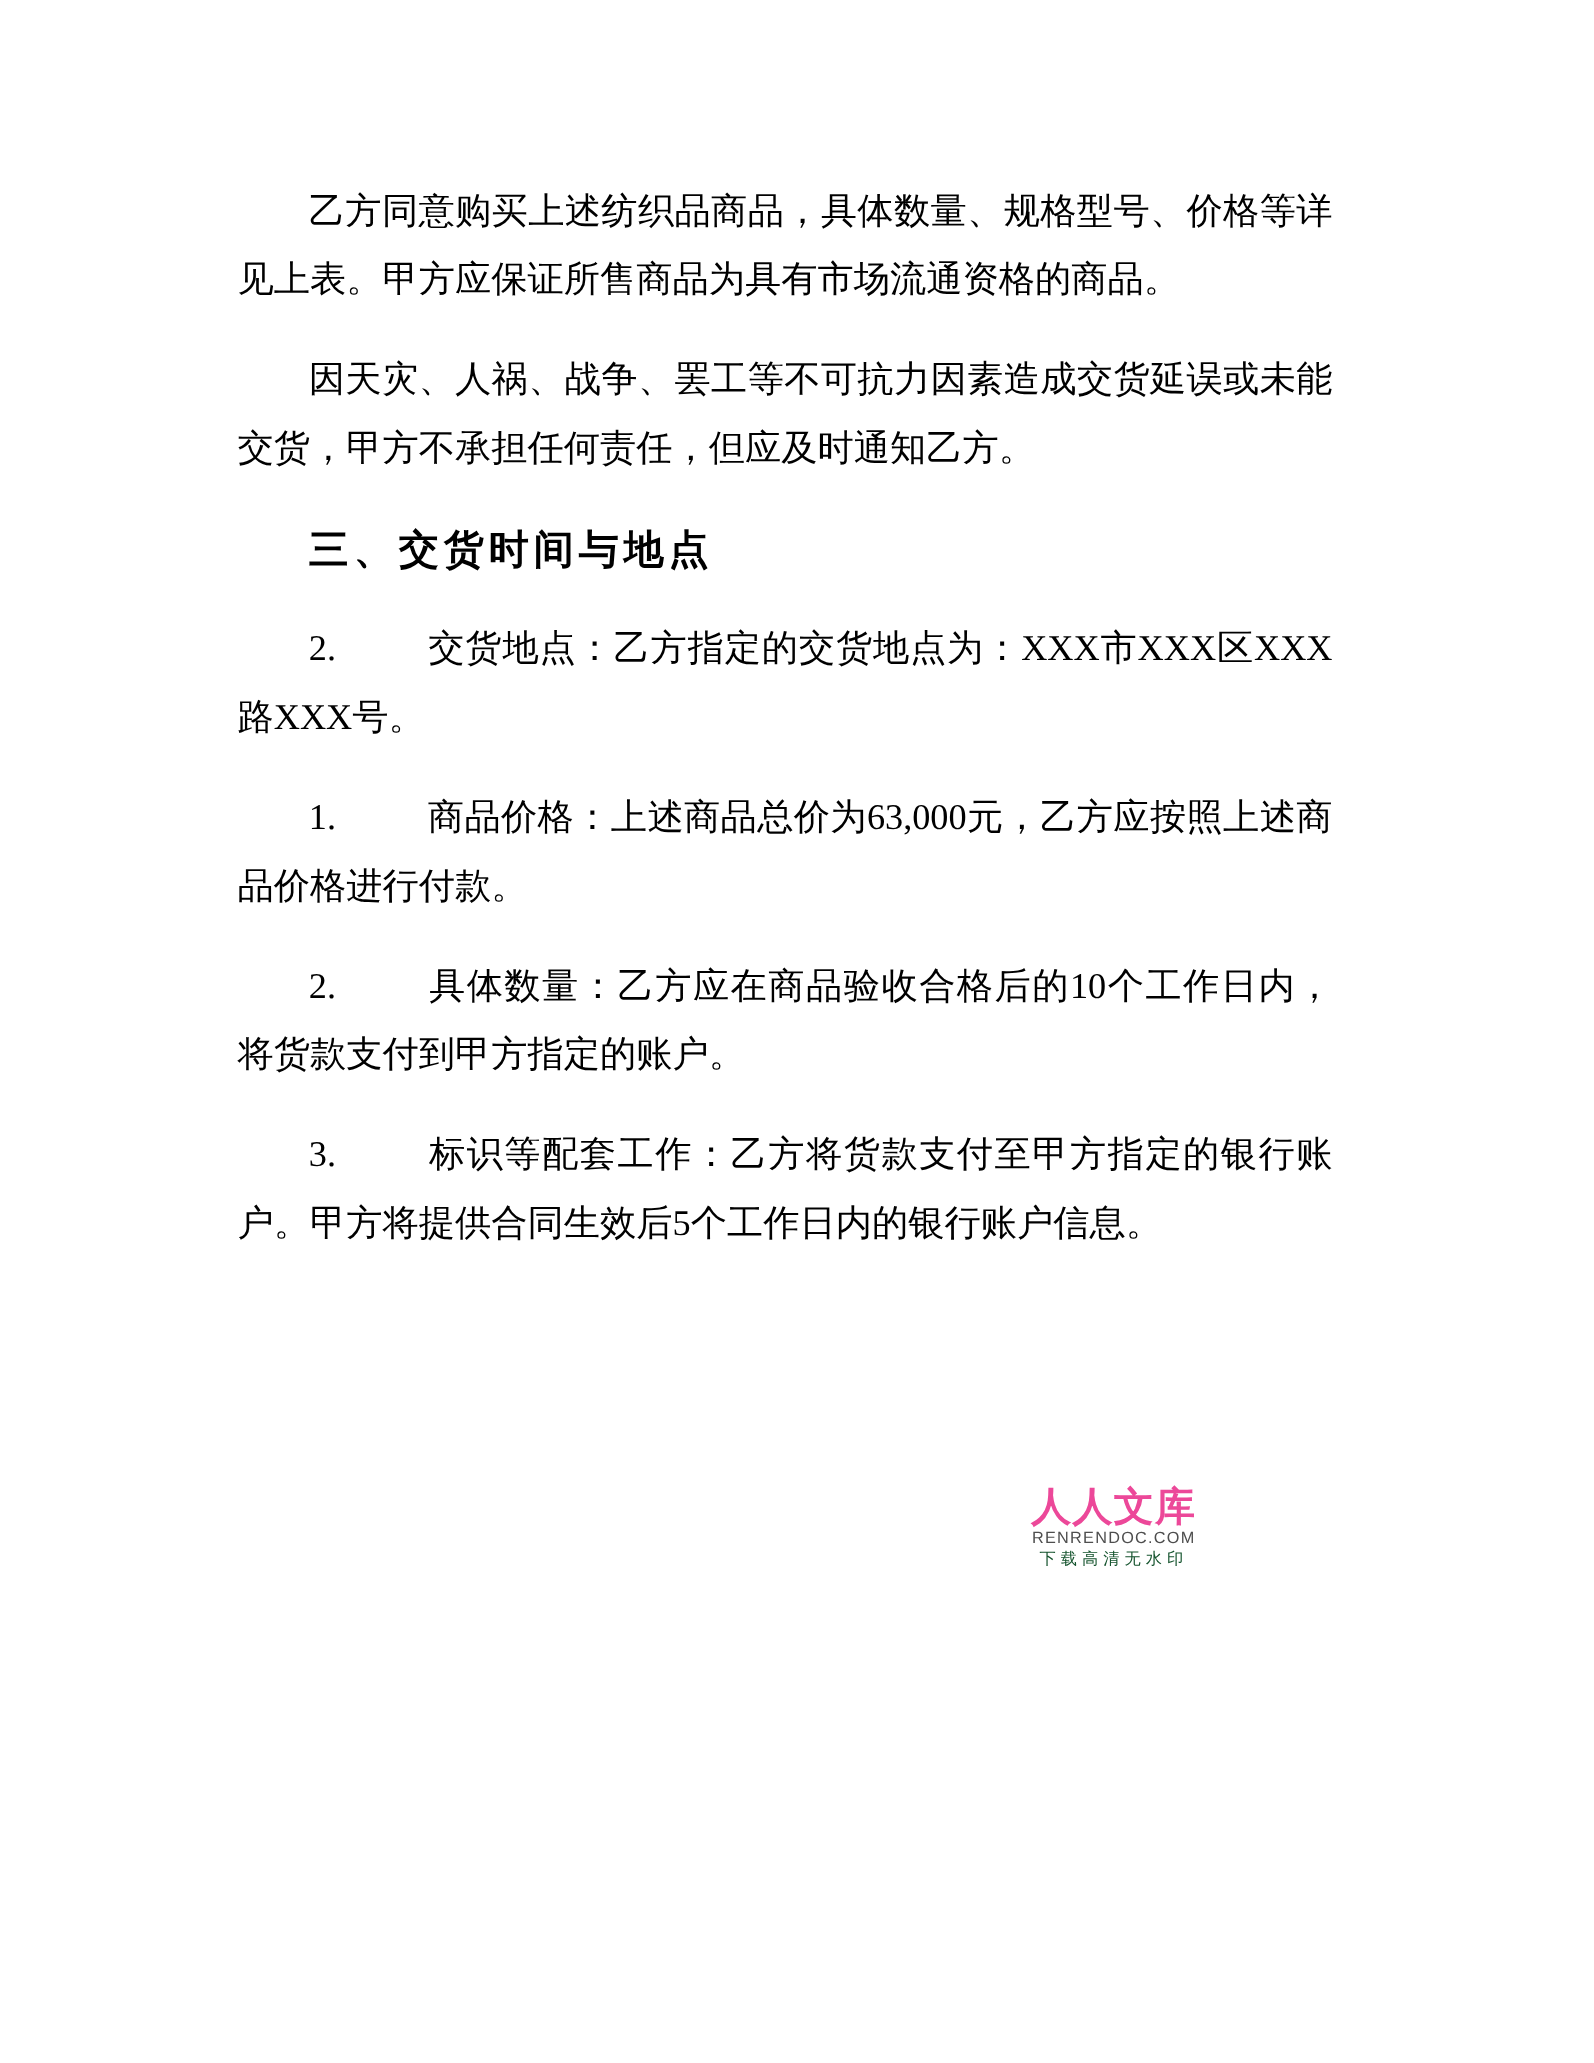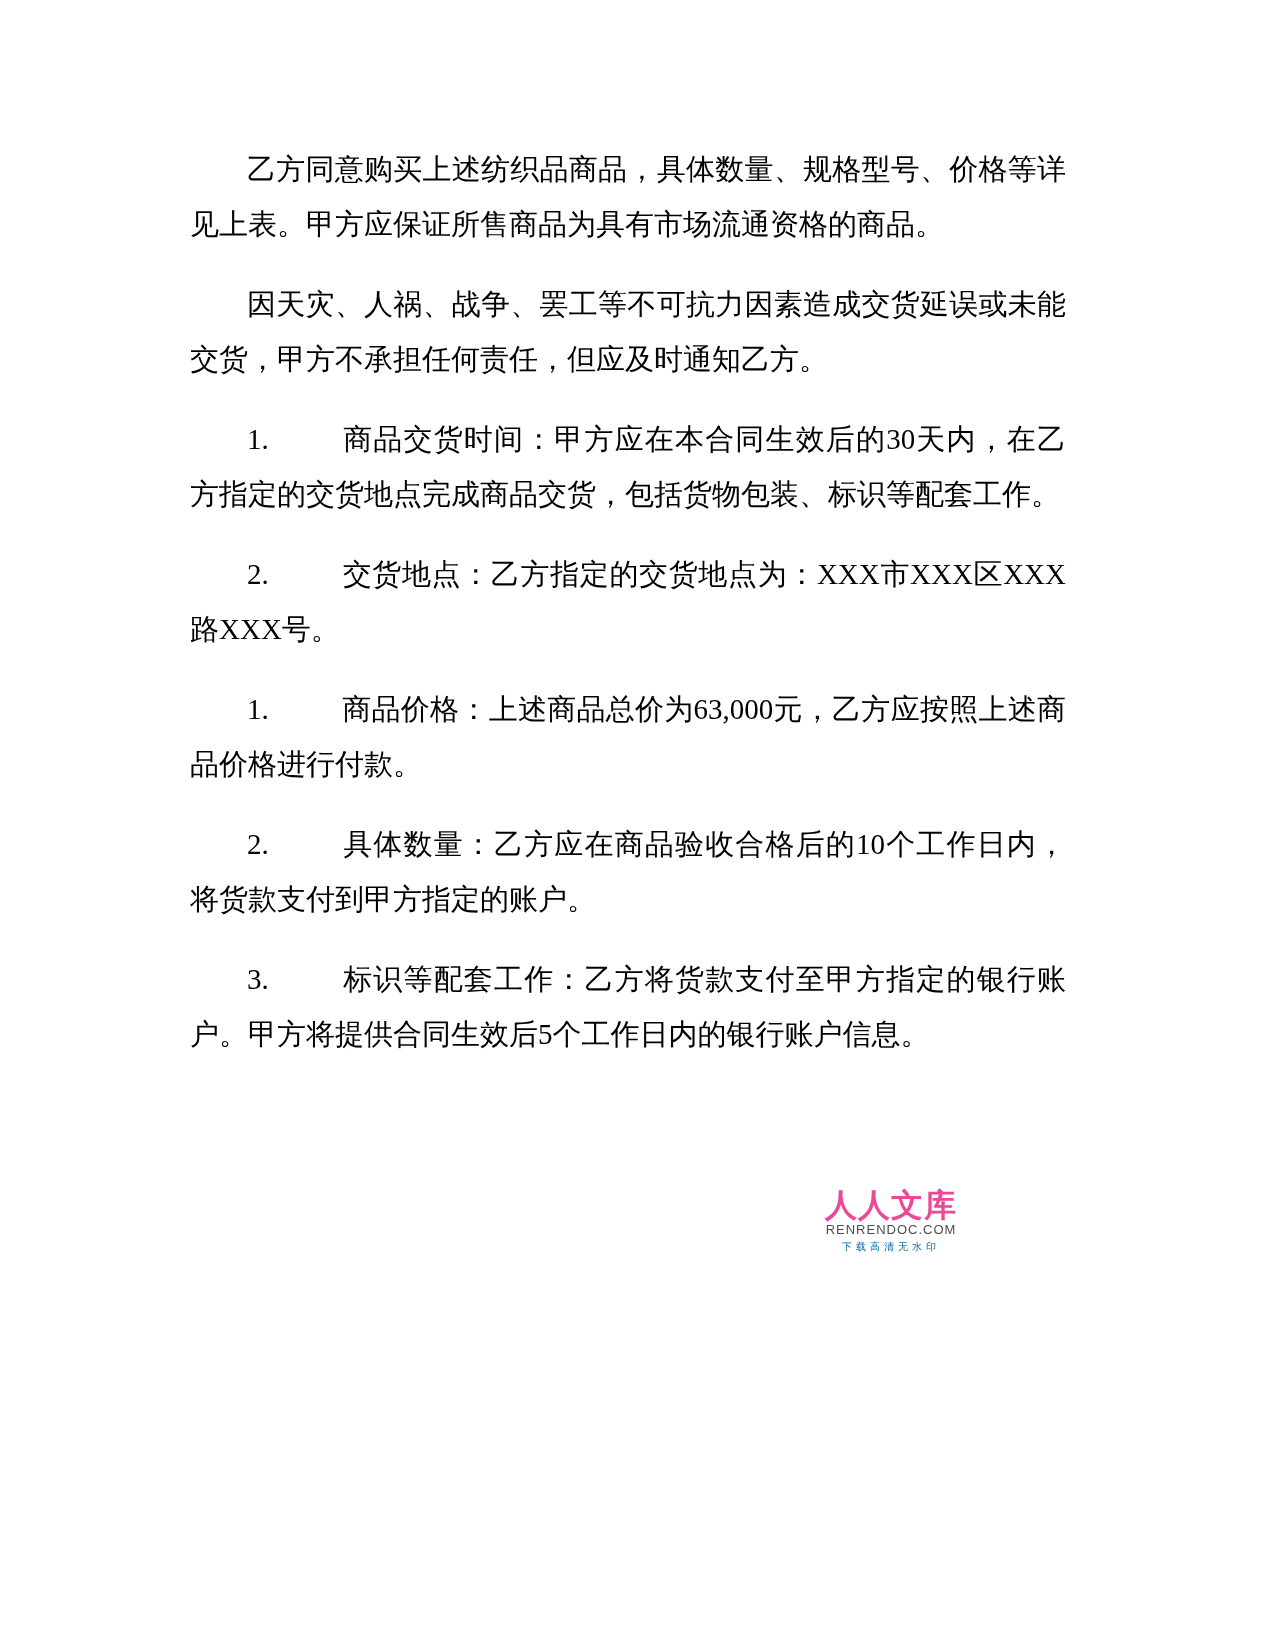--- a/index.html
+++ b/index.html
@@ -67,40 +67,40 @@
   }
   .wm-domain {
     font-size: 13px;
     color: #4e4e4e;
     letter-spacing: 1px;
     line-height: 13px;
     margin-top: 1px;
     white-space: nowrap;
   }
   .wm-tagline {
-    font-size: 10px;
-    color: #0369a1;
+    font-size: 13px;
+    color: #14532d;
     letter-spacing: 4px;
     line-height: 13px;
     margin-top: 4px;
     white-space: nowrap;
   }
 </style>
 </head>
 <body>
 
 <div class="page">
   <div class="content">
 
     <p class="para">乙方同意购买上述纺织品商品，具体数量、规格型号、价格等详见上表。甲方应保证所售商品为具有市场流通资格的商品。</p>
 
     <p class="para">因天灾、人祸、战争、罢工等不可抗力因素造成交货延误或未能交货，甲方不承担任何责任，但应及时通知乙方。</p>
 
+    <p class="heading">三、交货时间与地点</p>
 
-    <p class="para"><span class="num">1.</span><span>商品交货时间：甲方应在本合同生效后的30天内，在乙方指定的交货地点完成商品交货，包括货物包装、标识等配套工作。</span></p>
 
     <p class="para"><span class="num">2.</span><span>交货地点：乙方指定的交货地点为：XXX市XXX区XXX路XXX号。</span></p>
 
 
 
     <p class="para"><span class="num">1.</span><span>商品价格：上述商品总价为63,000元，乙方应按照上述商品价格进行付款。</span></p>
 
     <p class="para"><span class="num">2.</span><span>具体数量：乙方应在商品验收合格后的10个工作日内，将货款支付到甲方指定的账户。</span></p>
 
     <p class="para"><span class="num">3.</span><span>标识等配套工作：乙方将货款支付至甲方指定的银行账户。甲方将提供合同生效后5个工作日内的银行账户信息。</span></p>

